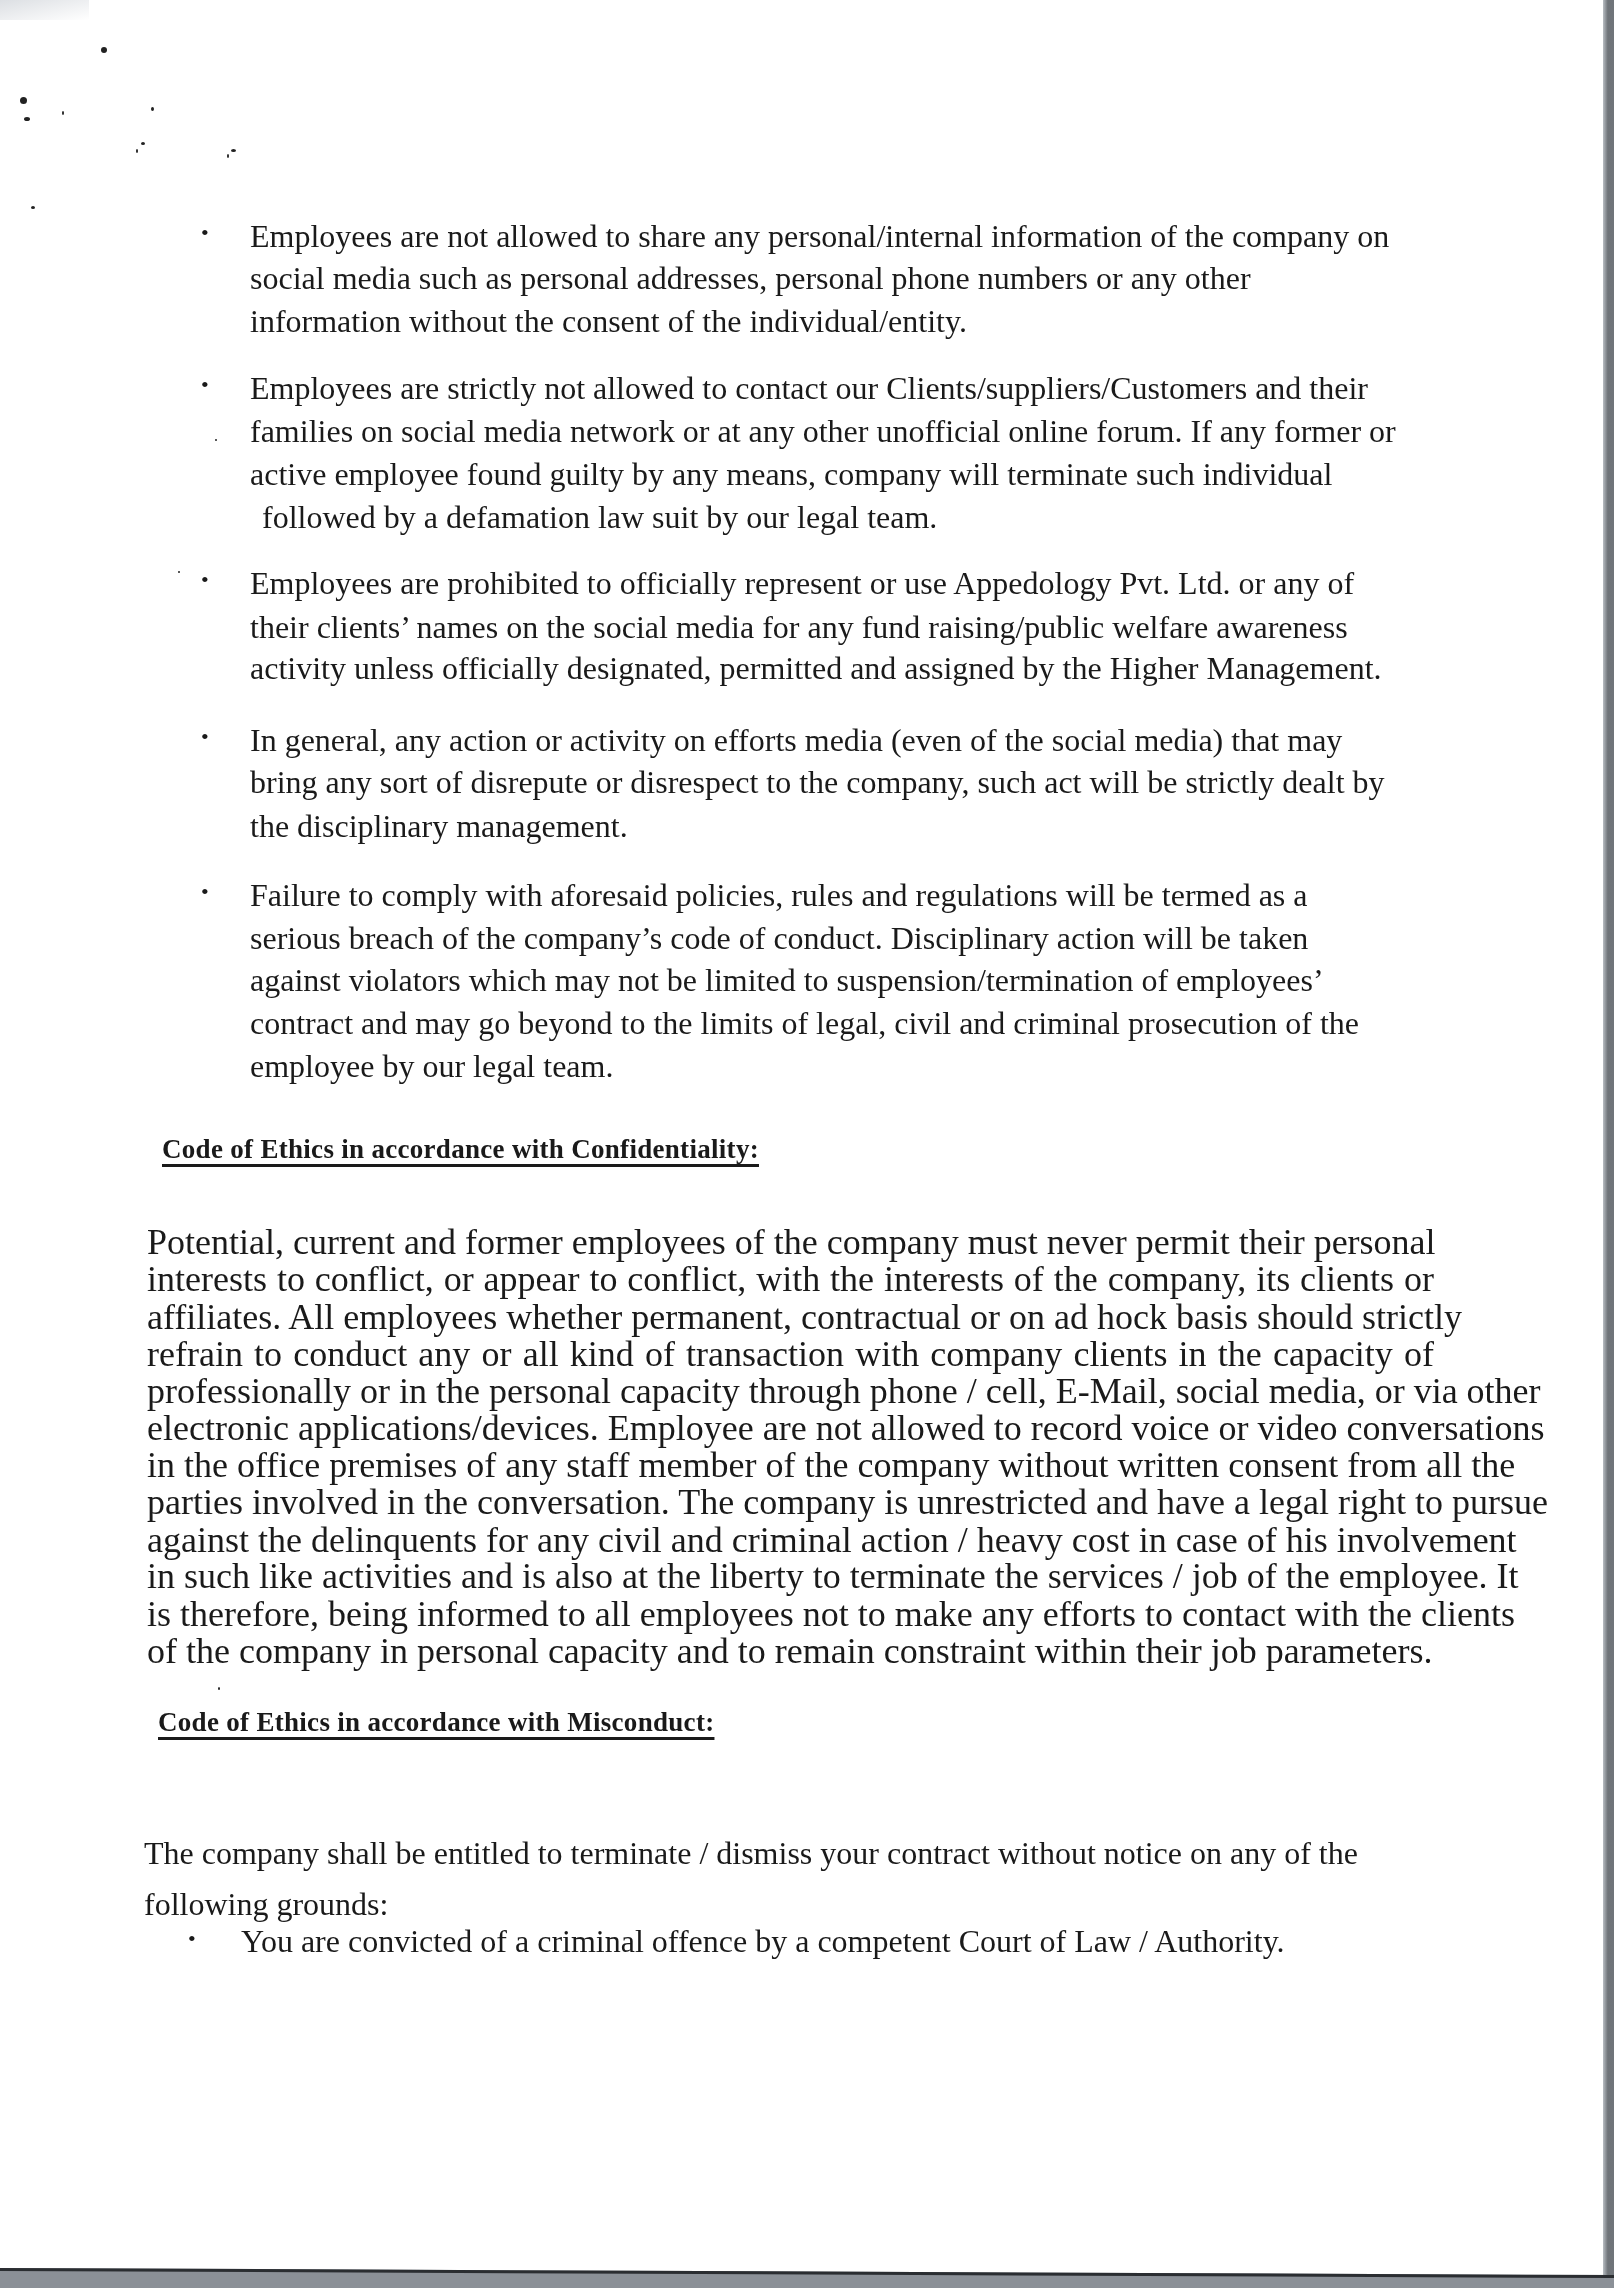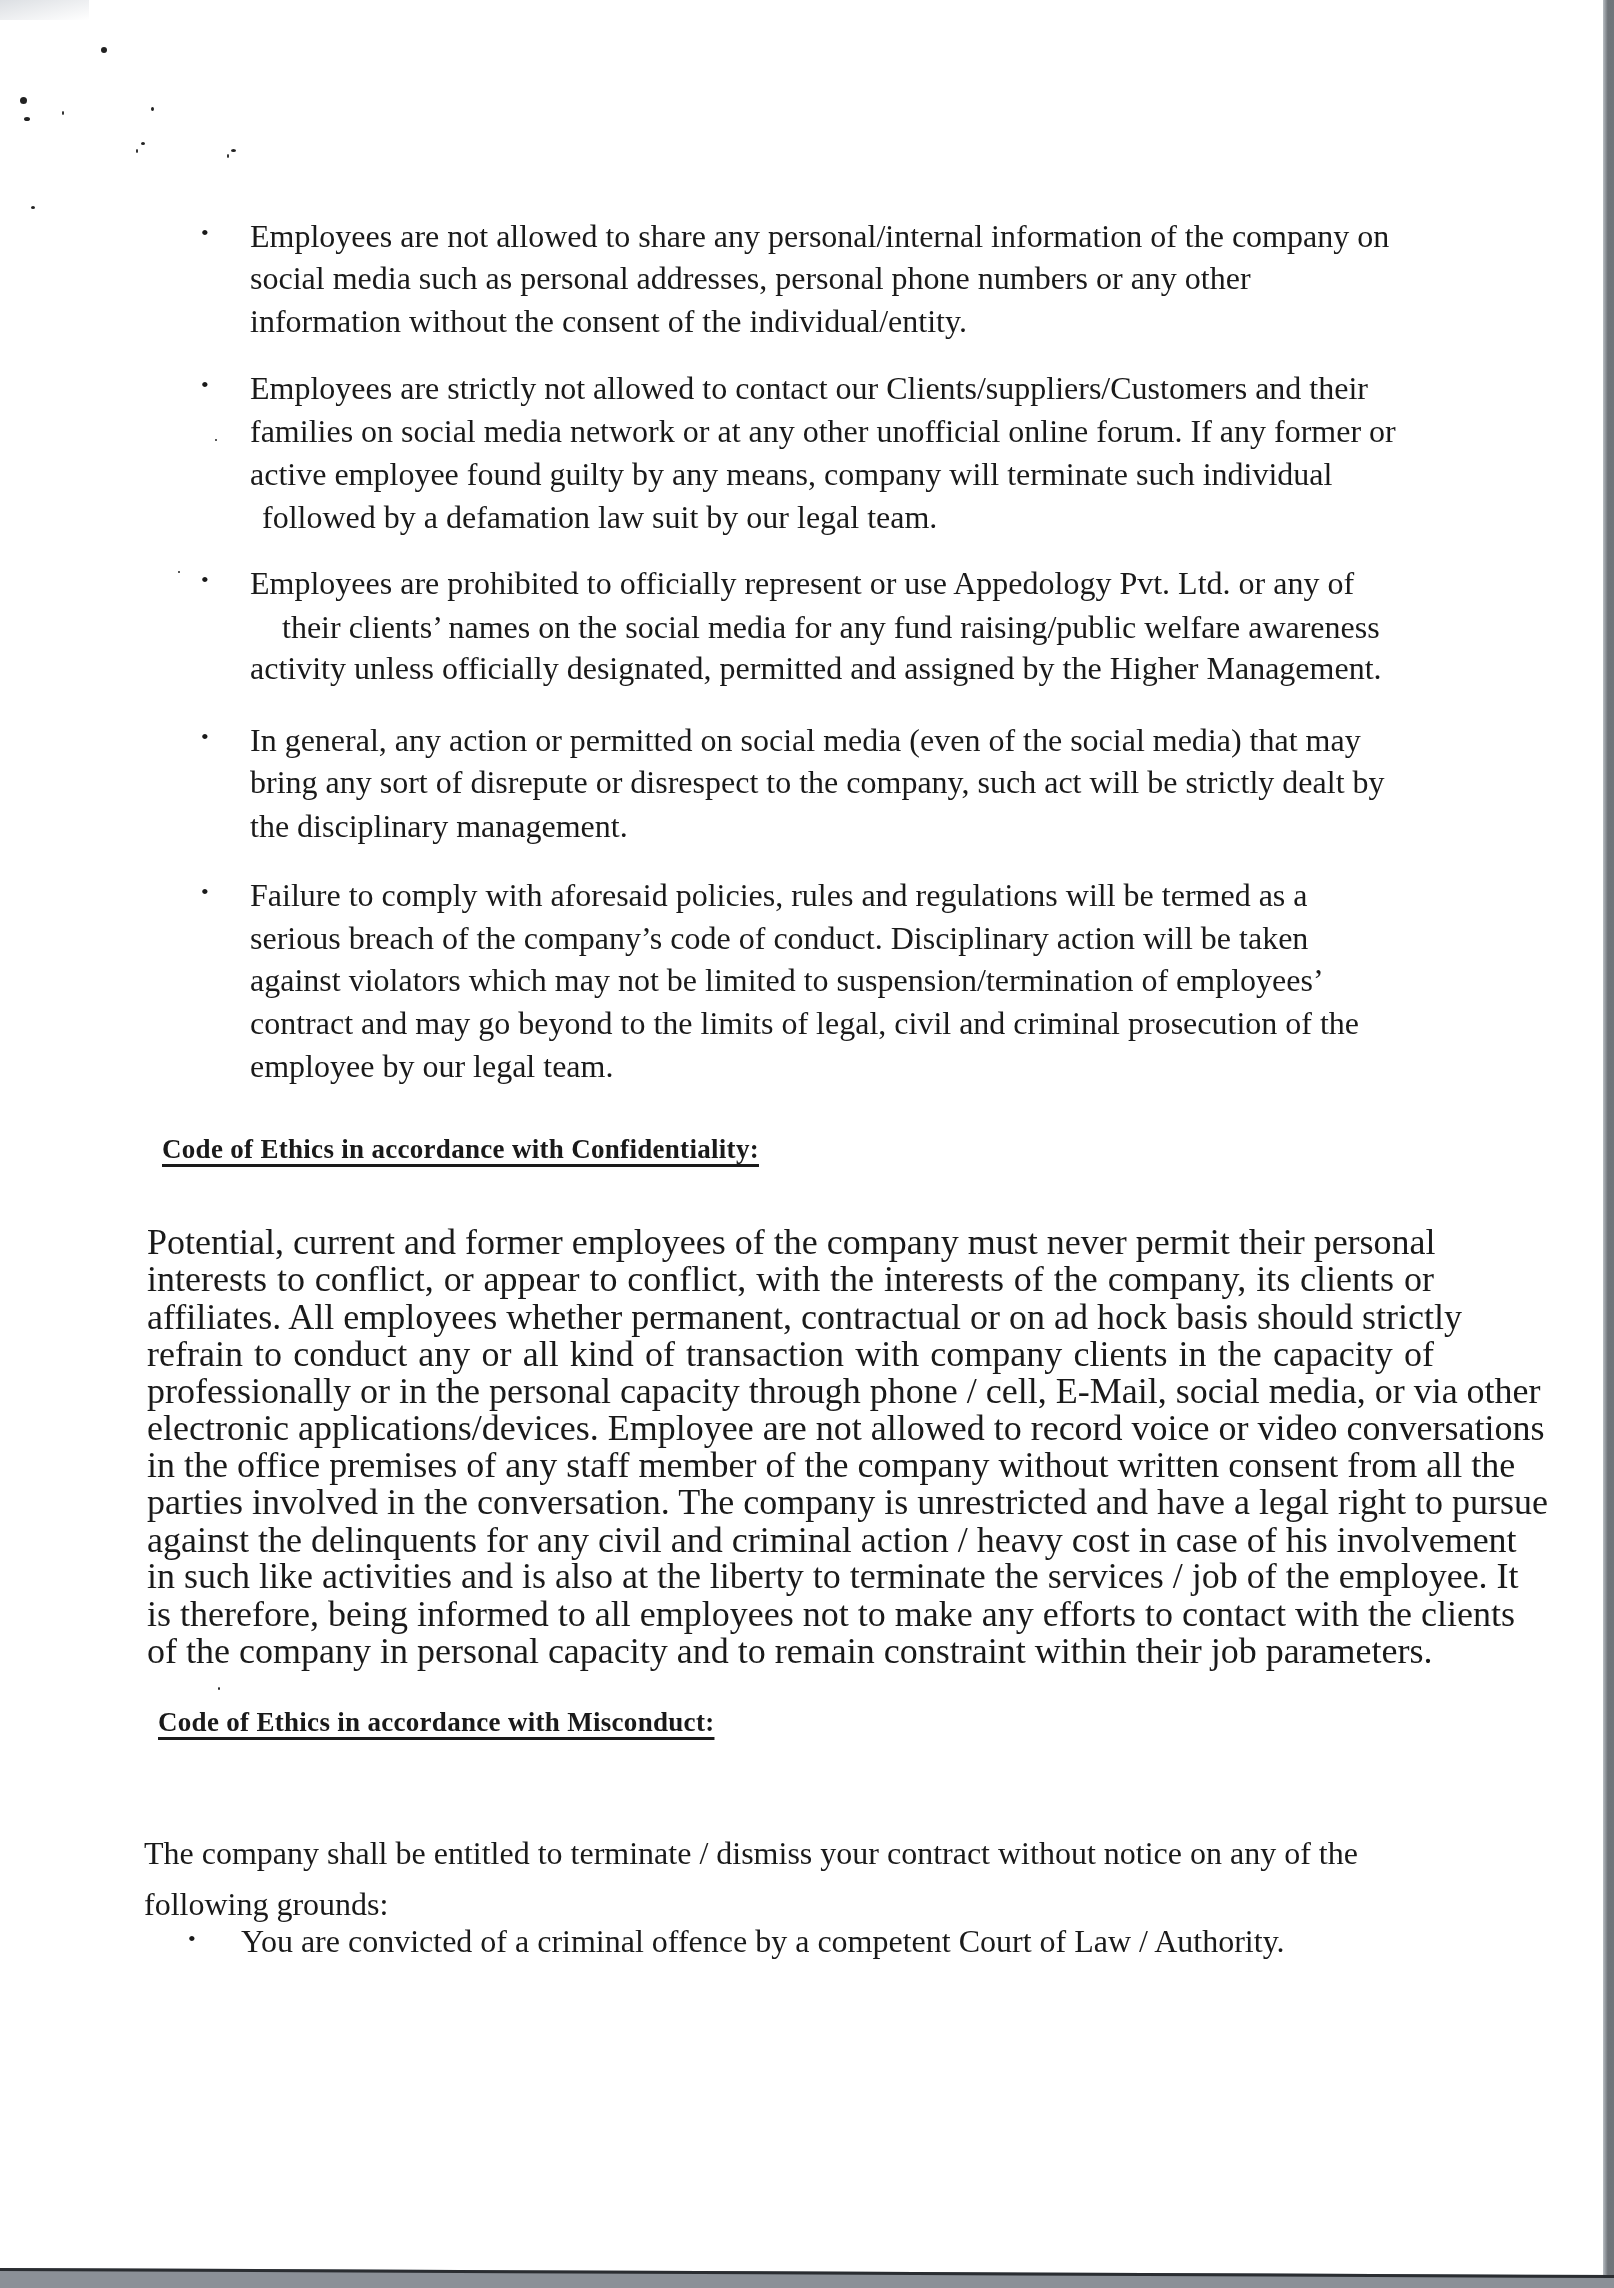--- a/index.html
+++ b/index.html
@@ -83,27 +83,27 @@
       <span class="bullet-dot" style="left:201px;top:374px;">•</span>
       <span class="line" style="left:250px;top:372px;">Employees are strictly not allowed to contact our Clients/suppliers/Customers and their</span>
       <span class="line" style="left:250px;top:415px;">families on social media network or at any other unofficial online forum. If any former or</span>
       <span class="line" style="left:250px;top:458px;">active employee found guilty by any means, company will terminate such individual</span>
       <span class="line" style="left:250px;top:501px;margin-left:12px;">followed by a defamation law suit by our legal team.</span>
     </div>
 
     <div>
       <span class="bullet-dot" style="left:201px;top:569px;">•</span>
       <span class="line" style="left:250px;top:567px;">Employees are prohibited to officially represent or use Appedology Pvt. Ltd. or any of</span>
-      <span class="line" style="left:250px;top:611px;margin-left:32px;">their clients’ names on the social media for any fund raising/public welfare awareness</span>
+      <span class="line" style="left:250px;top:611px;">their clients’ names on the social media for any fund raising/public welfare awareness</span>
       <span class="line" style="left:250px;top:652px;">activity unless officially designated, permitted and assigned by the Higher Management.</span>
     </div>
 
     <div>
       <span class="bullet-dot" style="left:201px;top:726px;">•</span>
-      <span class="line" style="left:250px;top:724px;">In general, any action or permitted on social media (even of the social media) that may</span>
+      <span class="line" style="left:250px;top:724px;">In general, any action or activity on efforts media (even of the social media) that may</span>
       <span class="line" style="left:250px;top:766px;">bring any sort of disrepute or disrespect to the company, such act will be strictly dealt by</span>
       <span class="line" style="left:250px;top:810px;">the disciplinary management.</span>
     </div>
 
     <div>
       <span class="bullet-dot" style="left:201px;top:881px;">•</span>
       <span class="line" style="left:250px;top:879px;">Failure to comply with aforesaid policies, rules and regulations will be termed as a</span>
       <span class="line" style="left:250px;top:922px;">serious breach of the company’s code of conduct. Disciplinary action will be taken</span>
       <span class="line" style="left:250px;top:964px;">against violators which may not be limited to suspension/termination of employees’</span>
       <span class="line" style="left:250px;top:1007px;">contract and may go beyond to the limits of legal, civil and criminal prosecution of the</span>

